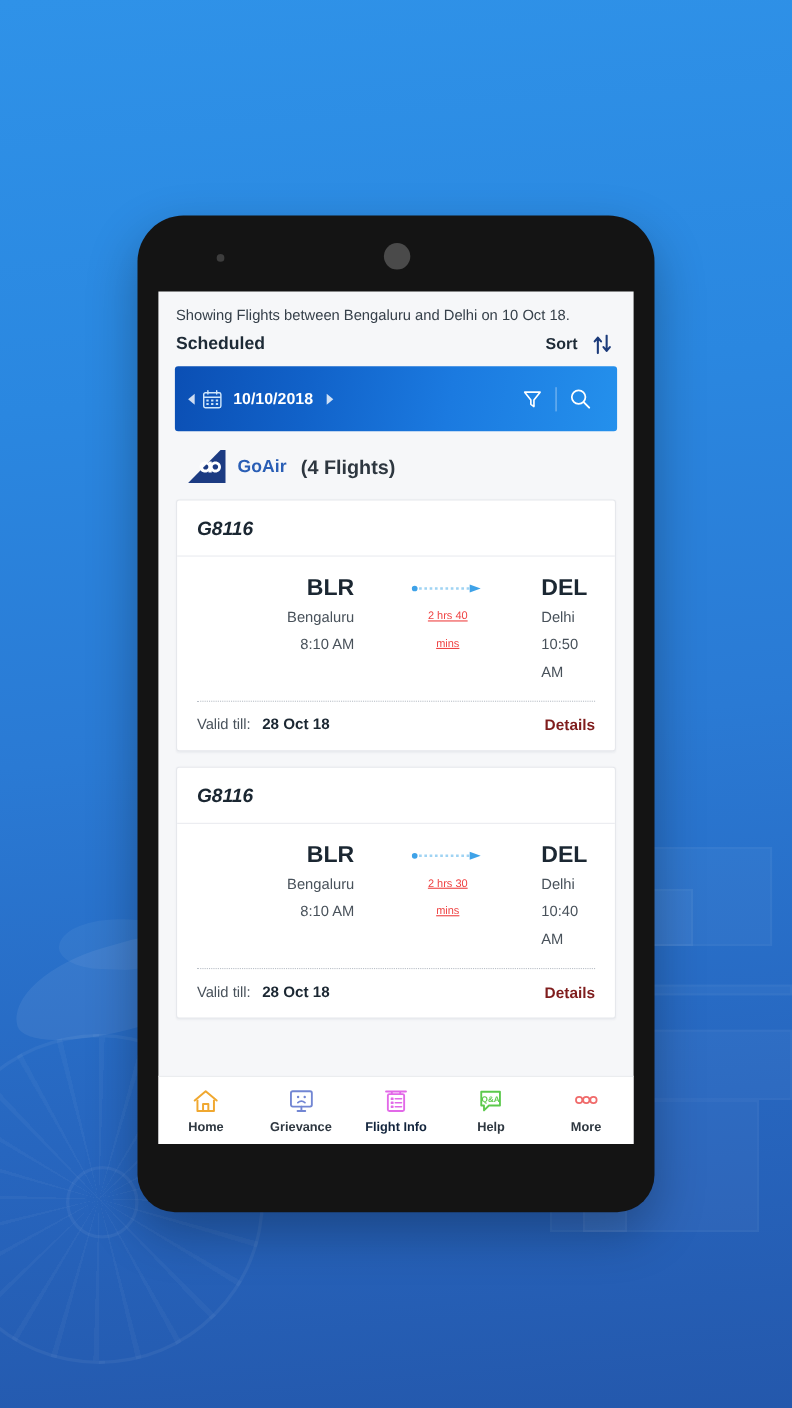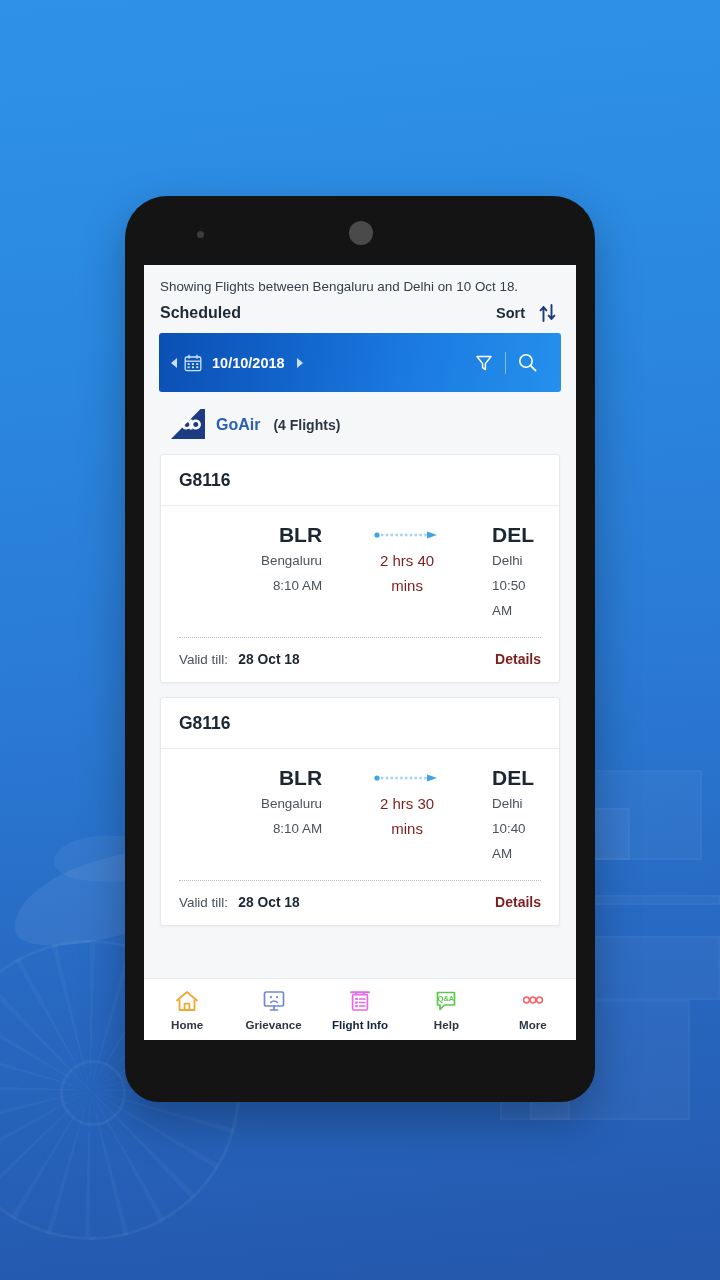--- a/index.html
+++ b/index.html
@@ -223,38 +223,39 @@
     padding: 16px 16px 12px 26px;
     gap: 10px;
   }
   .airline-logo { width: 36px; height: 34px; display: block; }
   .airline-name {
     font-size: 16px;
     font-weight: bold;
     color: #2a5eb5;
   }
   .airline-count {
-    font-size: 14px;
+    font-size: 18px;
     font-weight: bold;
     color: #2e3740;
     margin-left: 3px;
   }
 
   
   .cards { padding: 0 16px; }
   .flight-card {
     background: #ffffff;
     border: 1px solid #e6e8ec;
     border-radius: 3px;
     margin-bottom: 14px;
     box-shadow: 0 1px 2px rgba(20,40,70,0.05);
   }
   .card-head {
     padding: 15px 18px 14px 18px;
     border-bottom: 1px solid #eaecf0;
+    font-style: italic;
   }
   .flight-no {
     font-size: 17.5px;
     font-weight: bold;
     color: #1b2732;
   }
   .card-body {
     padding: 16px 18px 4px 18px;
     display: flex;
     justify-content: flex-end;
@@ -280,23 +281,24 @@
     font-size: 13.4px;
     color: #49525b;
     line-height: 25px;
   }
   .time {
     font-size: 13.4px;
     color: #49525b;
     line-height: 25px;
   }
   .dur {
-    font-size: 15px;
-    color: #7f1d1d;
+    font-size: 10px;
+    color: #ef4444;
     line-height: 25px;
+    text-decoration: underline;
   }
   .arrow-wrap {
     height: 26px;
     display: flex;
     align-items: center;
     justify-content: center;
   }
   .route-arrow { width: 66px; height: 10px; display: block; }
 
   .card-foot-sep {

